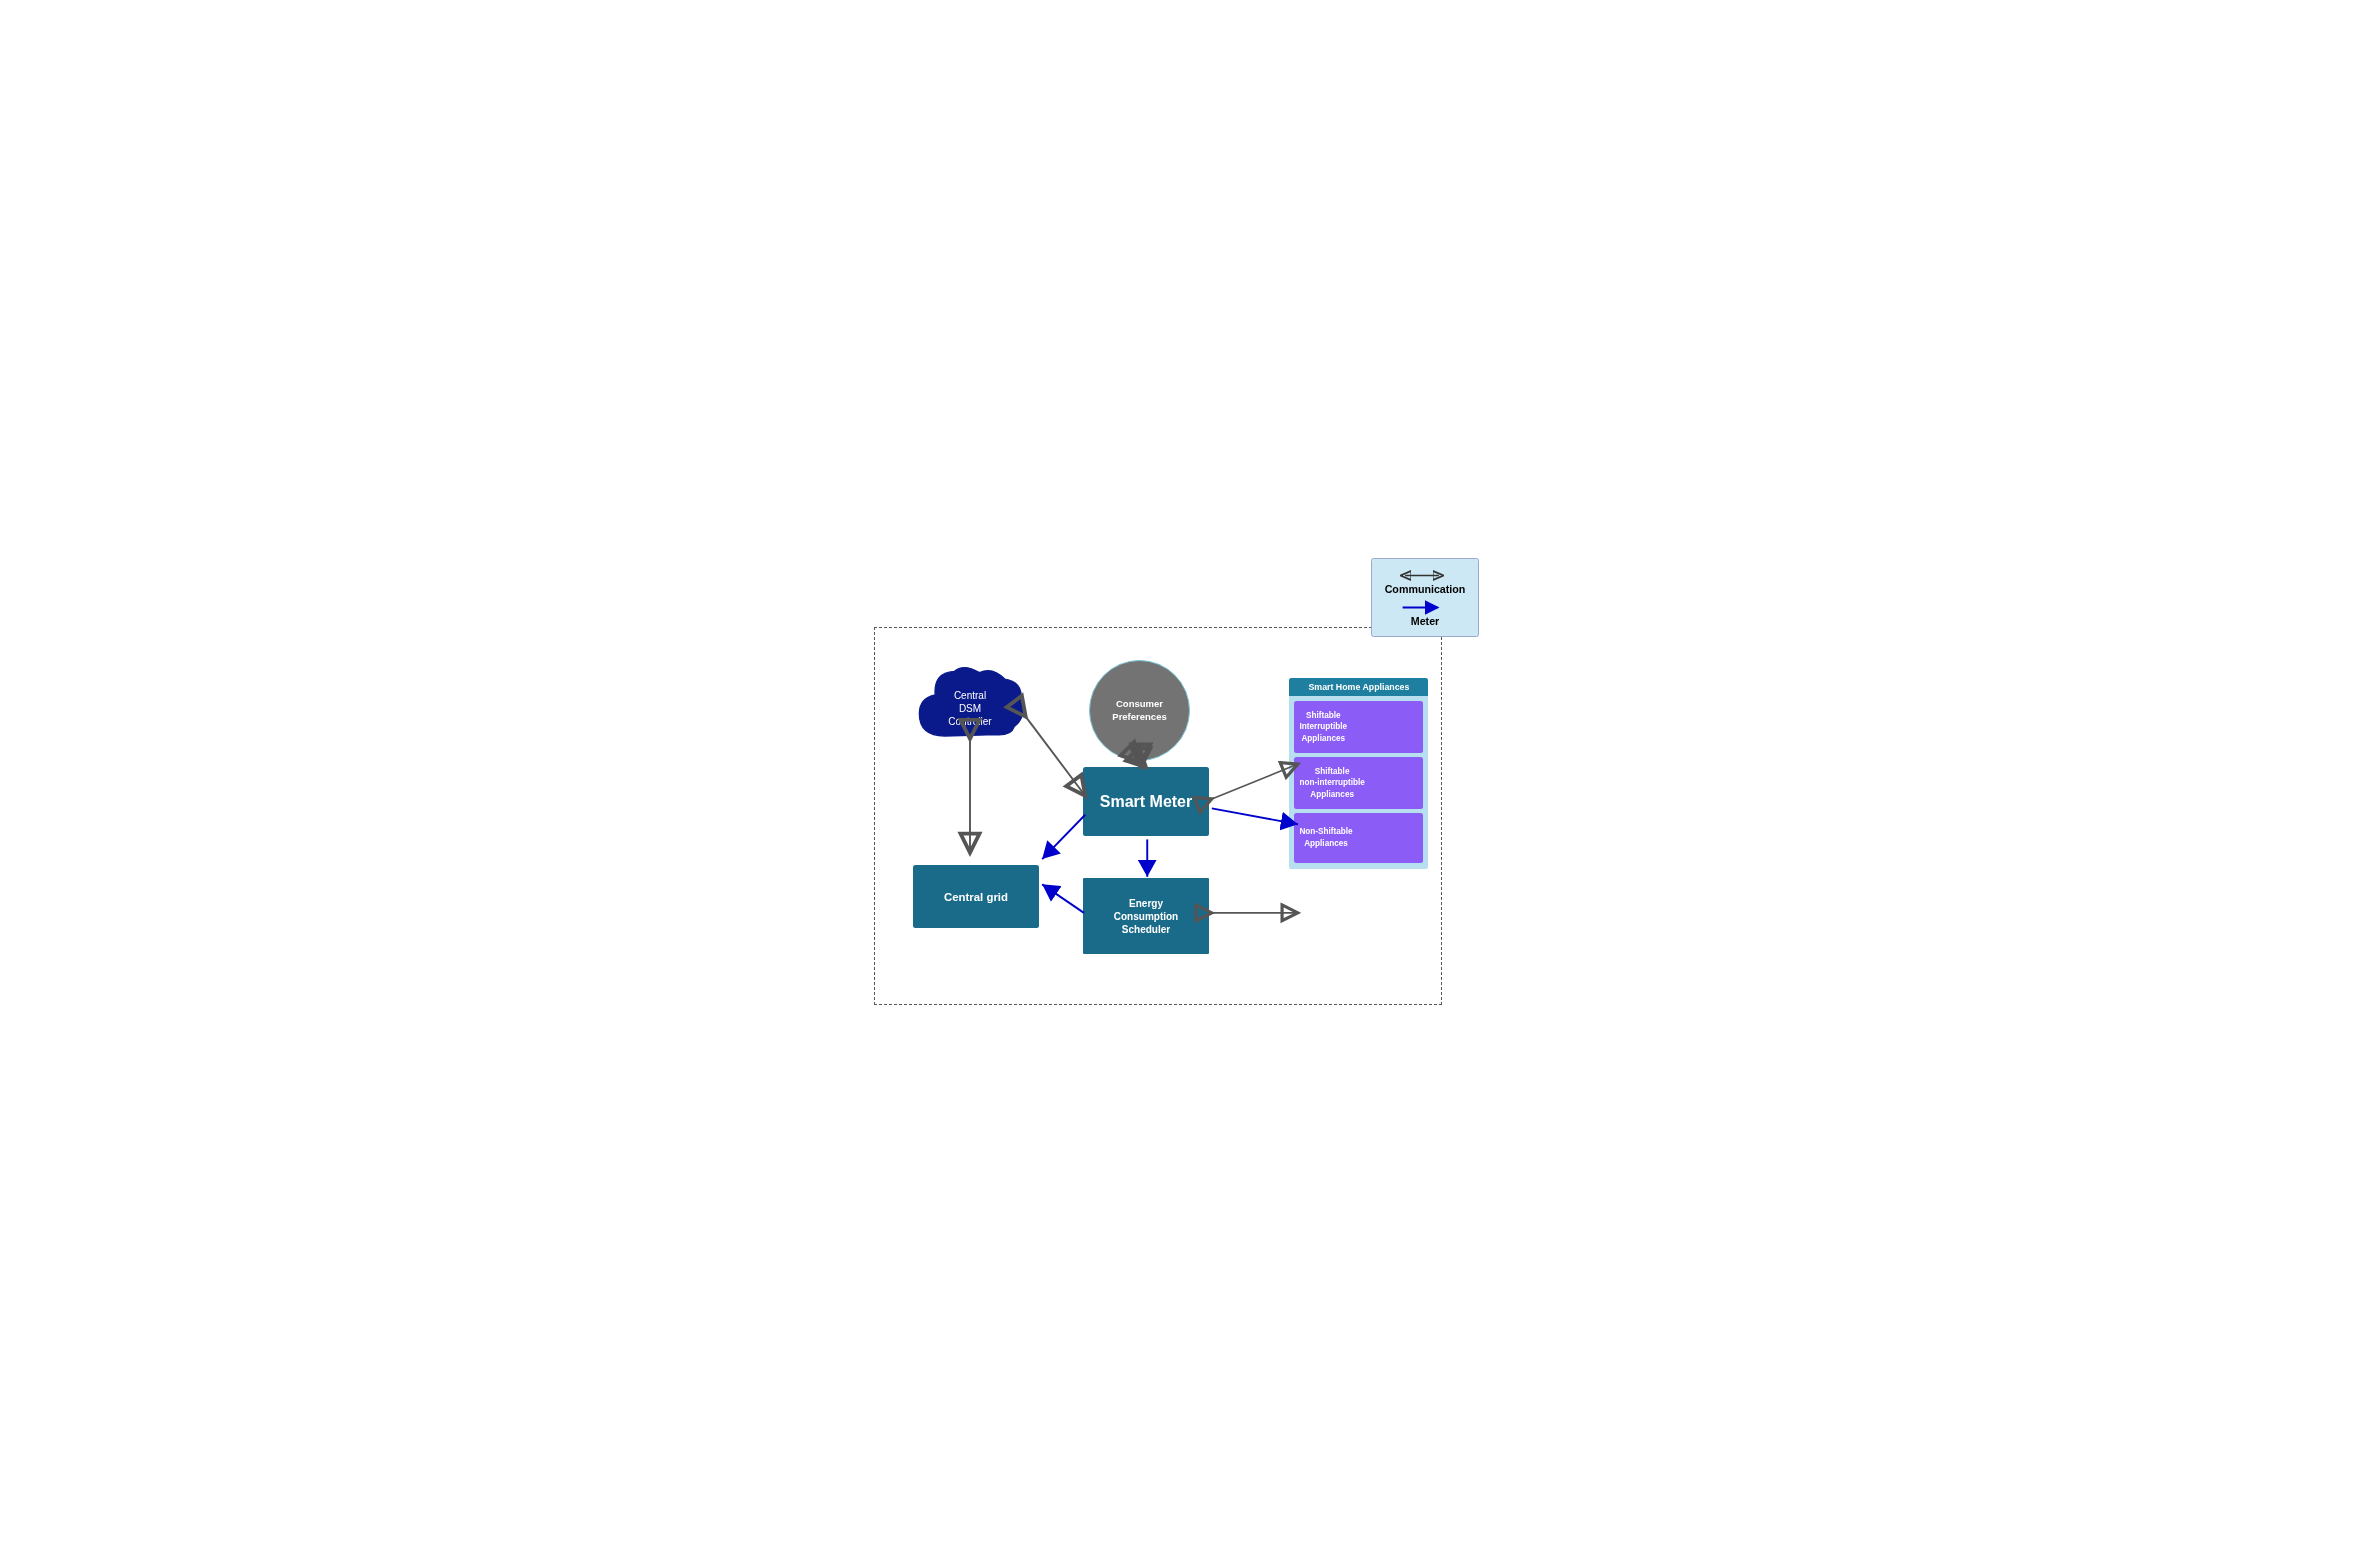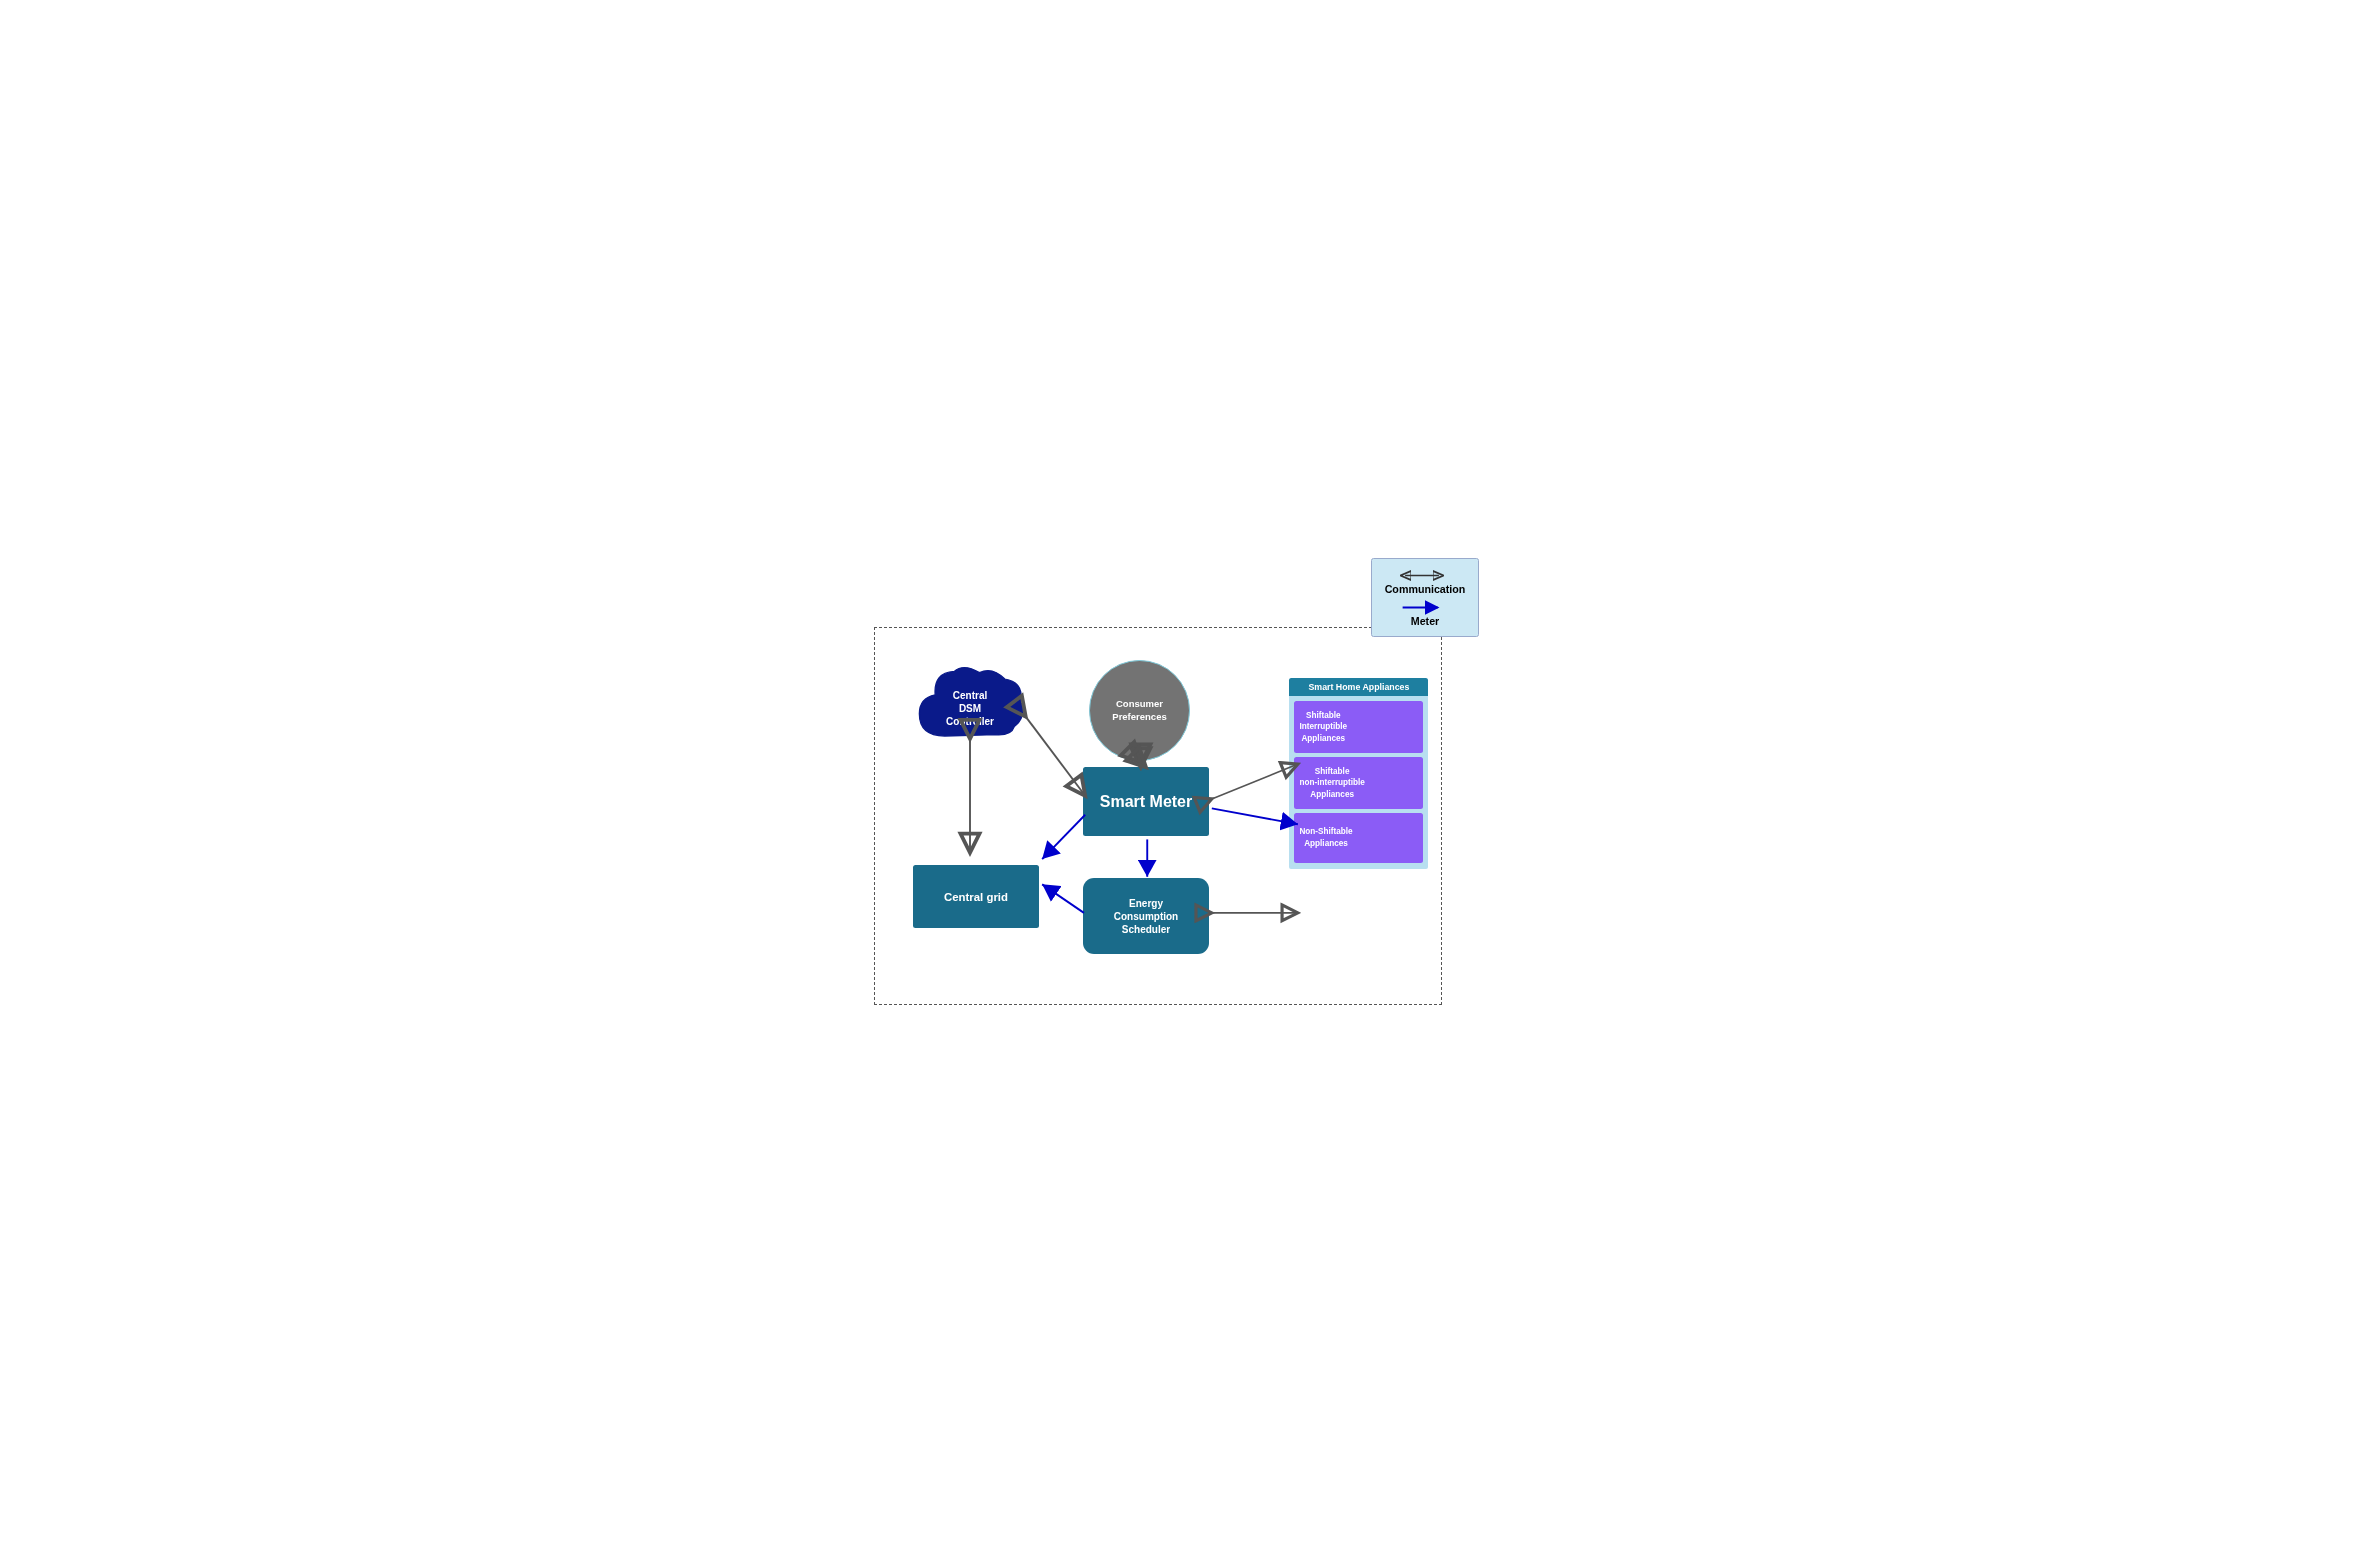--- a/index.html
+++ b/index.html
@@ -37,21 +37,21 @@
       width: 100%;
       height: 100%;
     }
 
     .cloud-text {
       position: absolute;
       top: 50%;
       left: 50%;
       transform: translate(-50%, -50%);
       color: white;
-      font-weight: bold;
+      font-weight: normal;
       font-size: 10px;
       text-align: center;
       line-height: 1.3;
       pointer-events: none;
     }
 
     
     .utility-grid {
       position: absolute;
       bottom: 76px;
@@ -117,21 +117,21 @@
     }
 
     
     .energy-scheduler {
       position: absolute;
       bottom: 50px;
       left: 208px;
       width: 126px;
       height: 76px;
       background: #1a6b8a;
-      border-radius: 11px;
+      border-radius: 1px;
       display: flex;
       align-items: center;
       justify-content: center;
     }
 
     .energy-scheduler-text {
       color: white;
       font-weight: bold;
       font-size: 10px;
       text-align: center;

